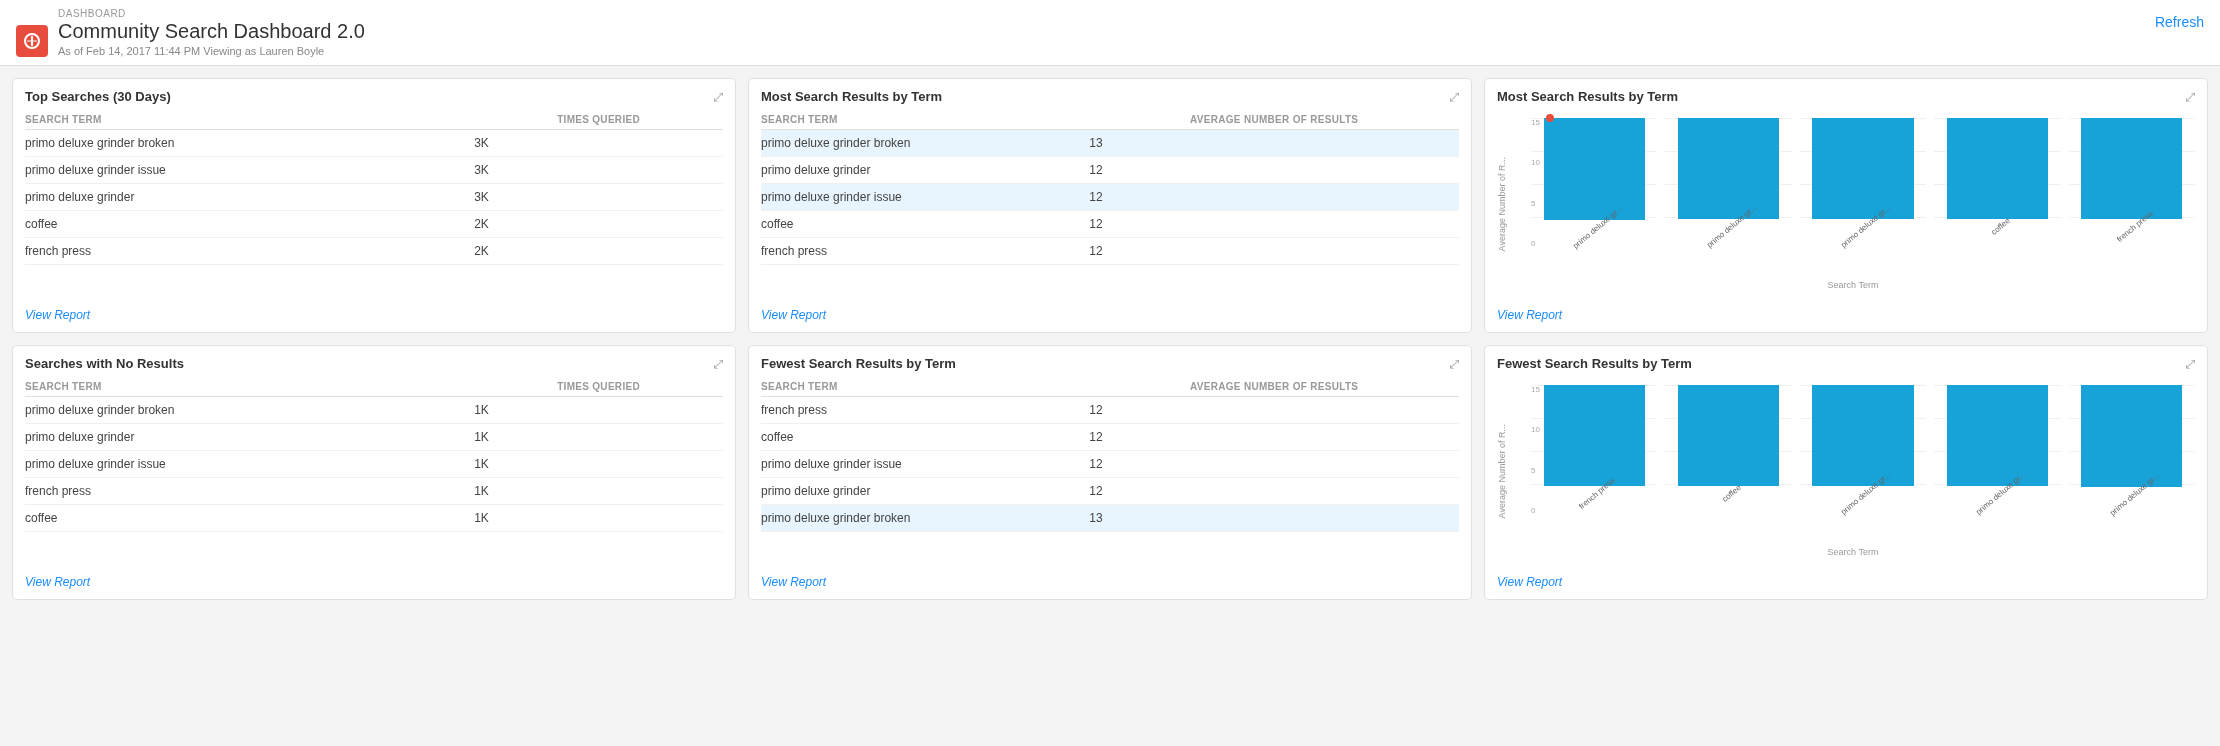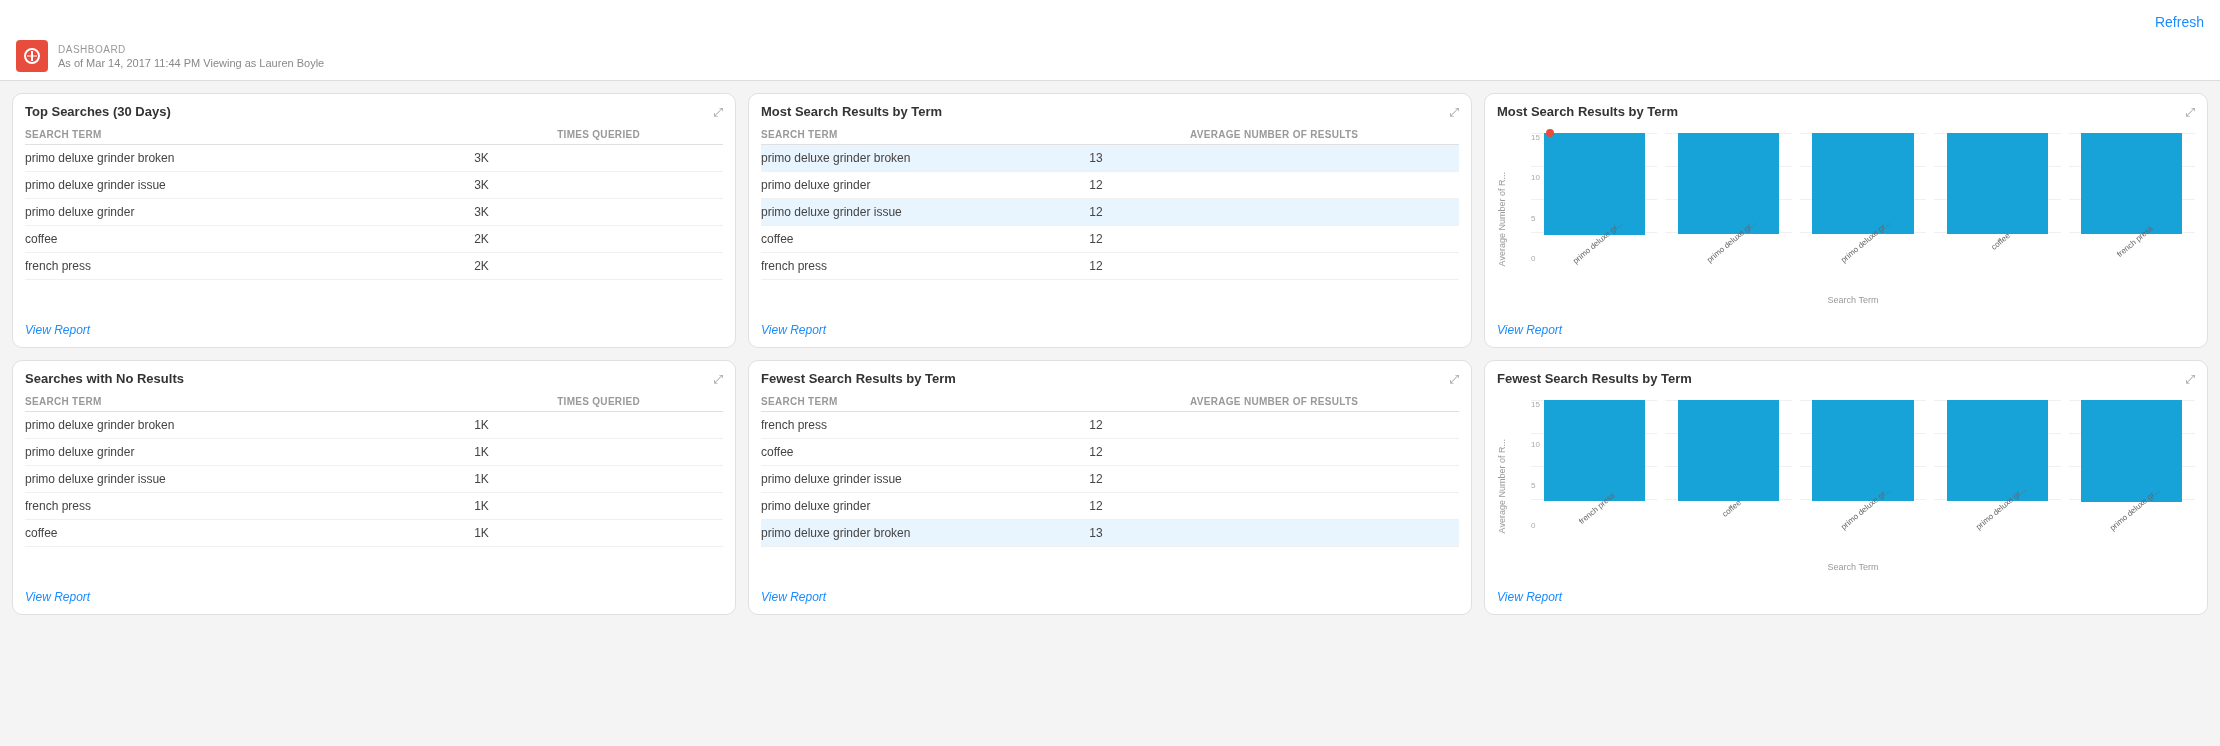--- a/index.html
+++ b/index.html
@@ -1,32 +1,32 @@
 <!DOCTYPE html>
 <html><head>
   <meta charset="utf-8">
   <style>
     * { box-sizing: border-box; margin: 0; padding: 0; }
     body { font-family: 'Segoe UI', Arial, sans-serif; background: #f4f4f4; font-size: 12px; color: #333; }
     
     
     .header { background: #fff; padding: 8px 16px; border-bottom: 1px solid #ddd; display: flex; align-items: flex-start; justify-content: space-between; }
-    .header-left { display: flex; align-items: center; gap: 10px; margin-top: 32px; }
+    .header-left { display: flex; align-items: flex-end; gap: 10px; }
     .header-logo { width: 32px; height: 32px; background: #e74c3c; border-radius: 4px; display: flex; align-items: center; justify-content: center; color: #fff; font-size: 14px; font-weight: bold; flex-shrink: 0; }
     .header-title-block {}
     .header-dash-label { font-size: 10px; color: #999; text-transform: uppercase; letter-spacing: 0.5px; }
     .header-title { font-size: 20px; font-weight: 300; color: #333; line-height: 1.2; }
     .header-subtitle { font-size: 11px; color: #888; margin-top: 2px; }
     .refresh-btn { color: #1a8cff; font-size: 14px; cursor: pointer; background: none; border: none; padding: 6px 0; }
     
     
     .dashboard-grid { display: grid; grid-template-columns: 1fr 1fr 1fr; grid-template-rows: auto auto; gap: 12px; padding: 12px; }
     
     
-    .panel { background: #fff; border: 1px solid #e0e0e0; border-radius: 10px; display: flex; flex-direction: column; }
+    .panel { background: #fff; border: 1px solid #e0e0e0; border-radius: 5px; display: flex; flex-direction: column; }
     .panel-header { display: flex; align-items: center; justify-content: space-between; padding: 10px 12px 6px; }
     .panel-title { font-size: 13px; font-weight: 600; color: #333; }
     .panel-expand { color: #999; cursor: pointer; font-size: 12px; }
     
     
     .panel-table { width: 100%; border-collapse: collapse; padding: 0 12px; flex: 1; }
     .panel-table thead th { font-size: 10px; text-transform: uppercase; color: #999; font-weight: 600; padding: 4px 0; border-bottom: 1px solid #e0e0e0; letter-spacing: 0.3px; }
     .panel-table thead th:last-child { text-align: center; }
     .panel-table tbody tr { border-bottom: 1px solid #f0f0f0; }
     .panel-table tbody td { padding: 6px 0; font-size: 12px; color: #444; margin-top: 30px; }
@@ -49,21 +49,22 @@
   <div class="header-left">
     <div class="header-logo">
       <svg width="18" height="18" viewBox="0 0 18 18">
         <circle cx="9" cy="9" r="7" fill="none" stroke="white" stroke-width="2"></circle>
         <line x1="9" y1="4" x2="9" y2="14" stroke="white" stroke-width="2"></line>
         <line x1="4" y1="9" x2="14" y2="9" stroke="white" stroke-width="1"></line>
       </svg>
     </div>
     <div class="header-title-block">
       <div class="header-dash-label">DASHBOARD</div>
-      <div class="header-subtitle">As of Mar 14, 2017 11:44 PM Viewing as Lauren Boyle</div>
+      <div class="header-title">Community Search Dashboard 2.0</div>
+      <div class="header-subtitle">As of Feb 14, 2017 11:44 PM Viewing as Lauren Boyle</div>
     </div>
   </div>
   <button class="refresh-btn">Refresh</button>
 </div>
 
 <div class="dashboard-grid">
 
   <div class="panel">
     <div class="panel-header">
       <span class="panel-title">Top Searches (30 Days)</span>

